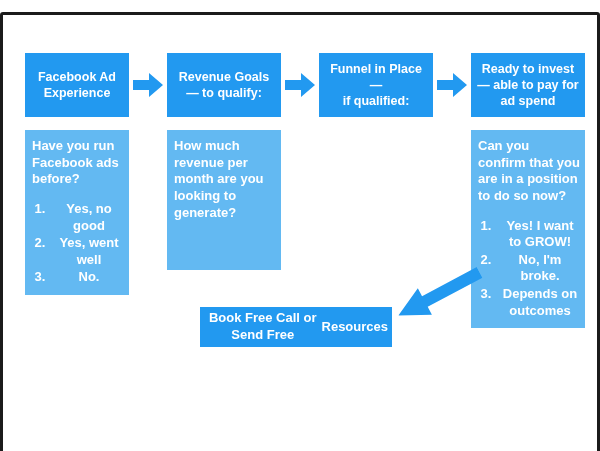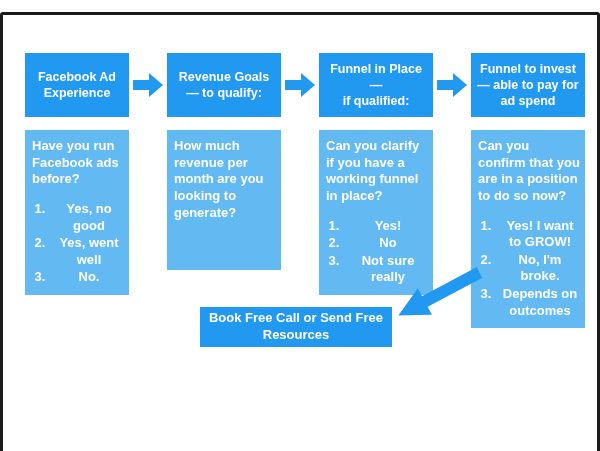--- a/index.html
+++ b/index.html
@@ -76,21 +76,21 @@
     position: absolute;
     left: 197px;
     top: 292px;
     width: 192px;
   }
   .outcome-title {
     background: #2299f0;
     color: #ffffff;
     min-height: 40px;
     display: flex;
-    flex-direction: column;
+    flex-direction: row;
     align-items: center;
     justify-content: center;
     text-align: center;
     font-size: 13px;
     font-weight: bold;
     line-height: 1.3;
     padding: 2px 4px;
     box-sizing: border-box;
   }
   .outcome-detail {
@@ -158,39 +158,31 @@
       <svg width="30" height="28" viewBox="0 0 30 28">
           <polygon points="0,9 16,9 16,2 30,14 16,26 16,19 0,19" fill="#2299f0"></polygon>
         </svg>
     </div>
 
     <div class="stage c3">
       <div class="stage-title">
         <div>Funnel in Place —</div>
         <div>if qualified:</div>
       </div>
-      <div class="stage-detail">
-        <p class="question">Can you clarify if you have a working funnel in place?</p>
-        <ol>
-          <li>Yes!</li>
-          <li>No</li>
-          <li>Not sure really</li>
-        </ol>
-      </div>
     </div>
 
     <div class="h-arrow">
       <svg width="30" height="28" viewBox="0 0 30 28">
           <polygon points="0,9 16,9 16,2 30,14 16,26 16,19 0,19" fill="#2299f0"></polygon>
         </svg>
     </div>
 
     <div class="stage c4">
       <div class="stage-title">
-        <div>Funnel to invest</div>
+        <div>Ready to invest</div>
         <div>— able to pay for</div>
         <div>ad spend</div>
       </div>
       <div class="stage-detail">
         <p class="question">Can you confirm that you are in a position to do so now?</p>
         <ol>
           <li>Yes! I want to GROW!</li>
           <li>No, I'm broke.</li>
           <li>Depends on outcomes</li>
         </ol>

